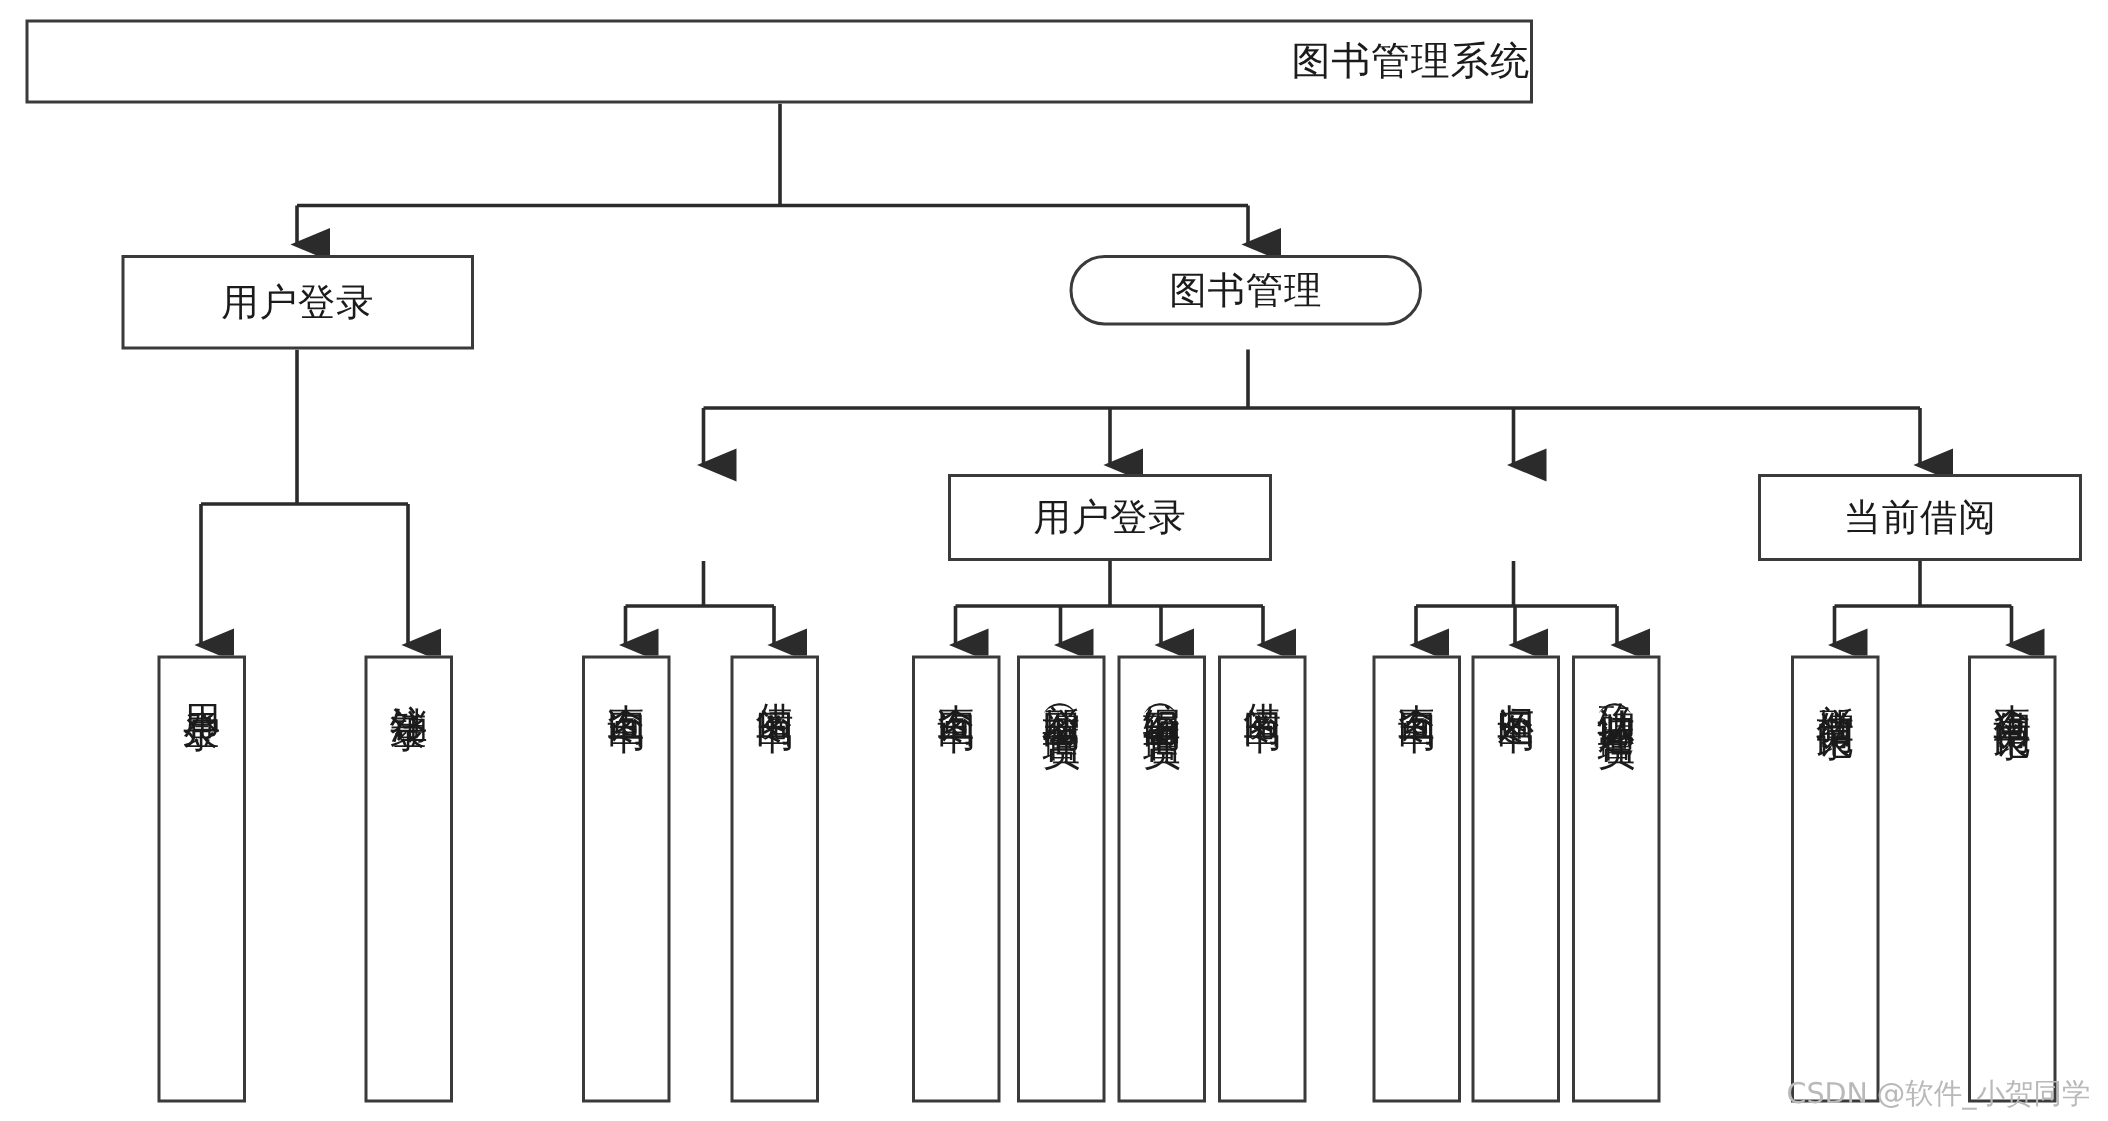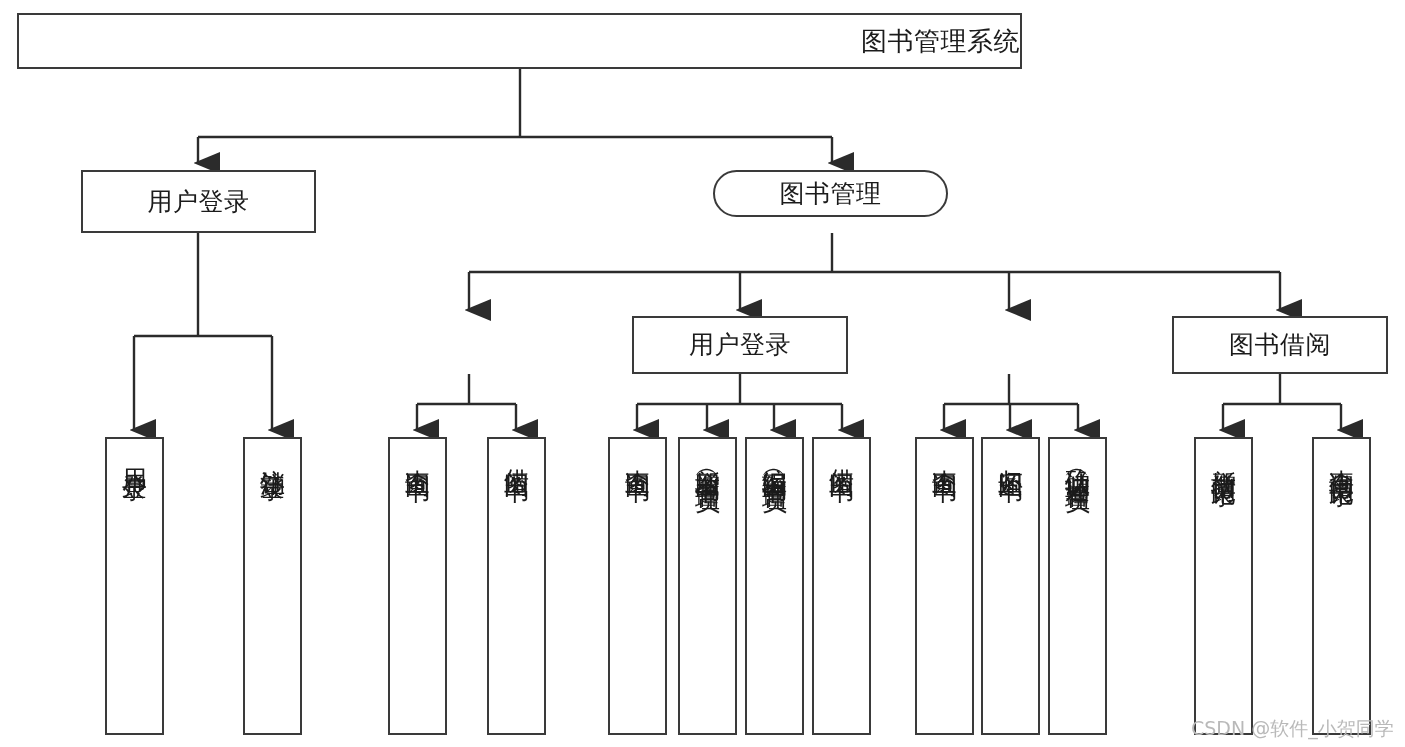--- a/index.html
+++ b/index.html
@@ -131,21 +131,21 @@
     <span class="label">用户登录</span>
   </div>
   <div class="node h" style="left:713px; top:170px; width:235px; height:47px;border-radius:24px;">
     <span class="label">图书管理</span>
   </div>
 
   <div class="node h" style="left:632px; top:316px; width:216px; height:58px;">
     <span class="label">用户登录</span>
   </div>
   <div class="node h" style="left:1172px; top:316px; width:216px; height:58px;">
-    <span class="label">图书借阅</span>
+    <span class="label">当前借阅</span>
   </div>
 
   <div class="node v" style="left:105px; top:437px; width:59px; height:298px;">
     <span class="label">用户登录</span>
   </div>
   <div class="node v" style="left:243px; top:437px; width:59px; height:298px;">
     <span class="label">注销登录</span>
   </div>
 
   <div class="node v" style="left:388px; top:437px; width:59px; height:298px;">

